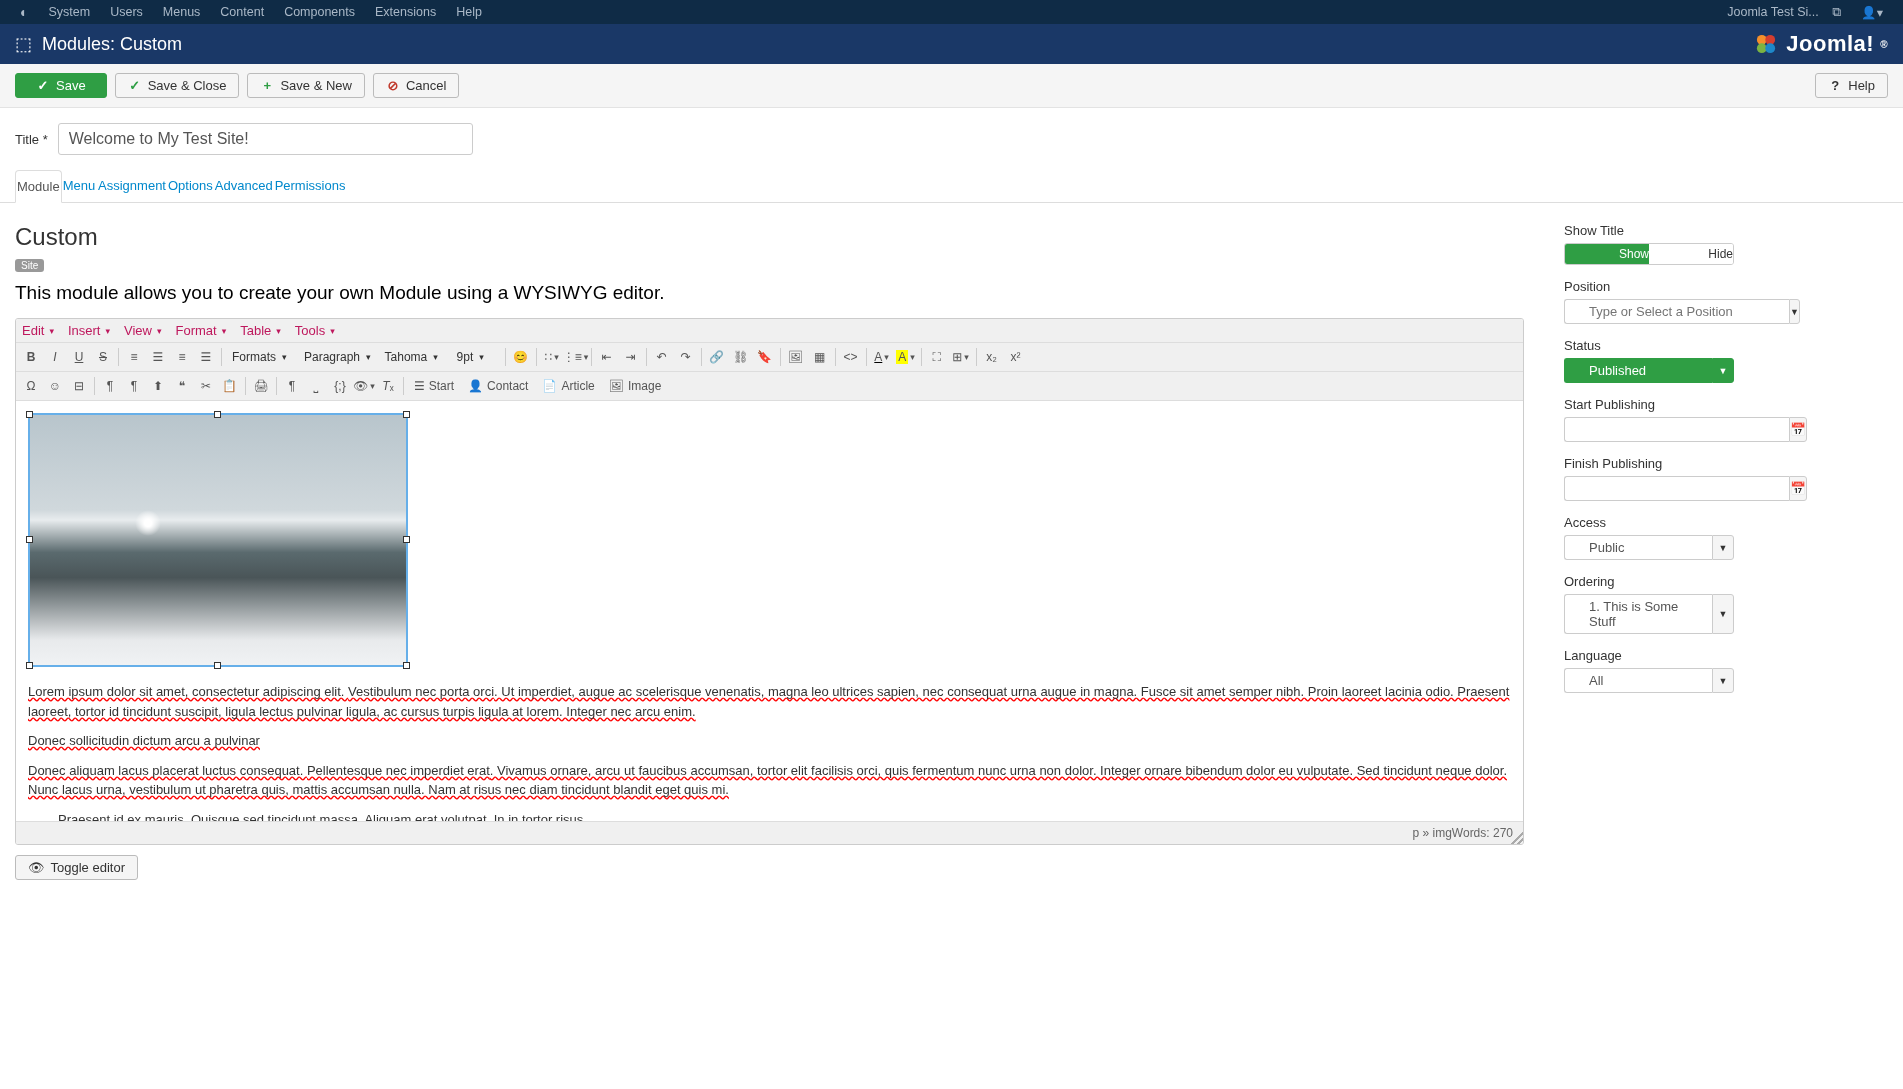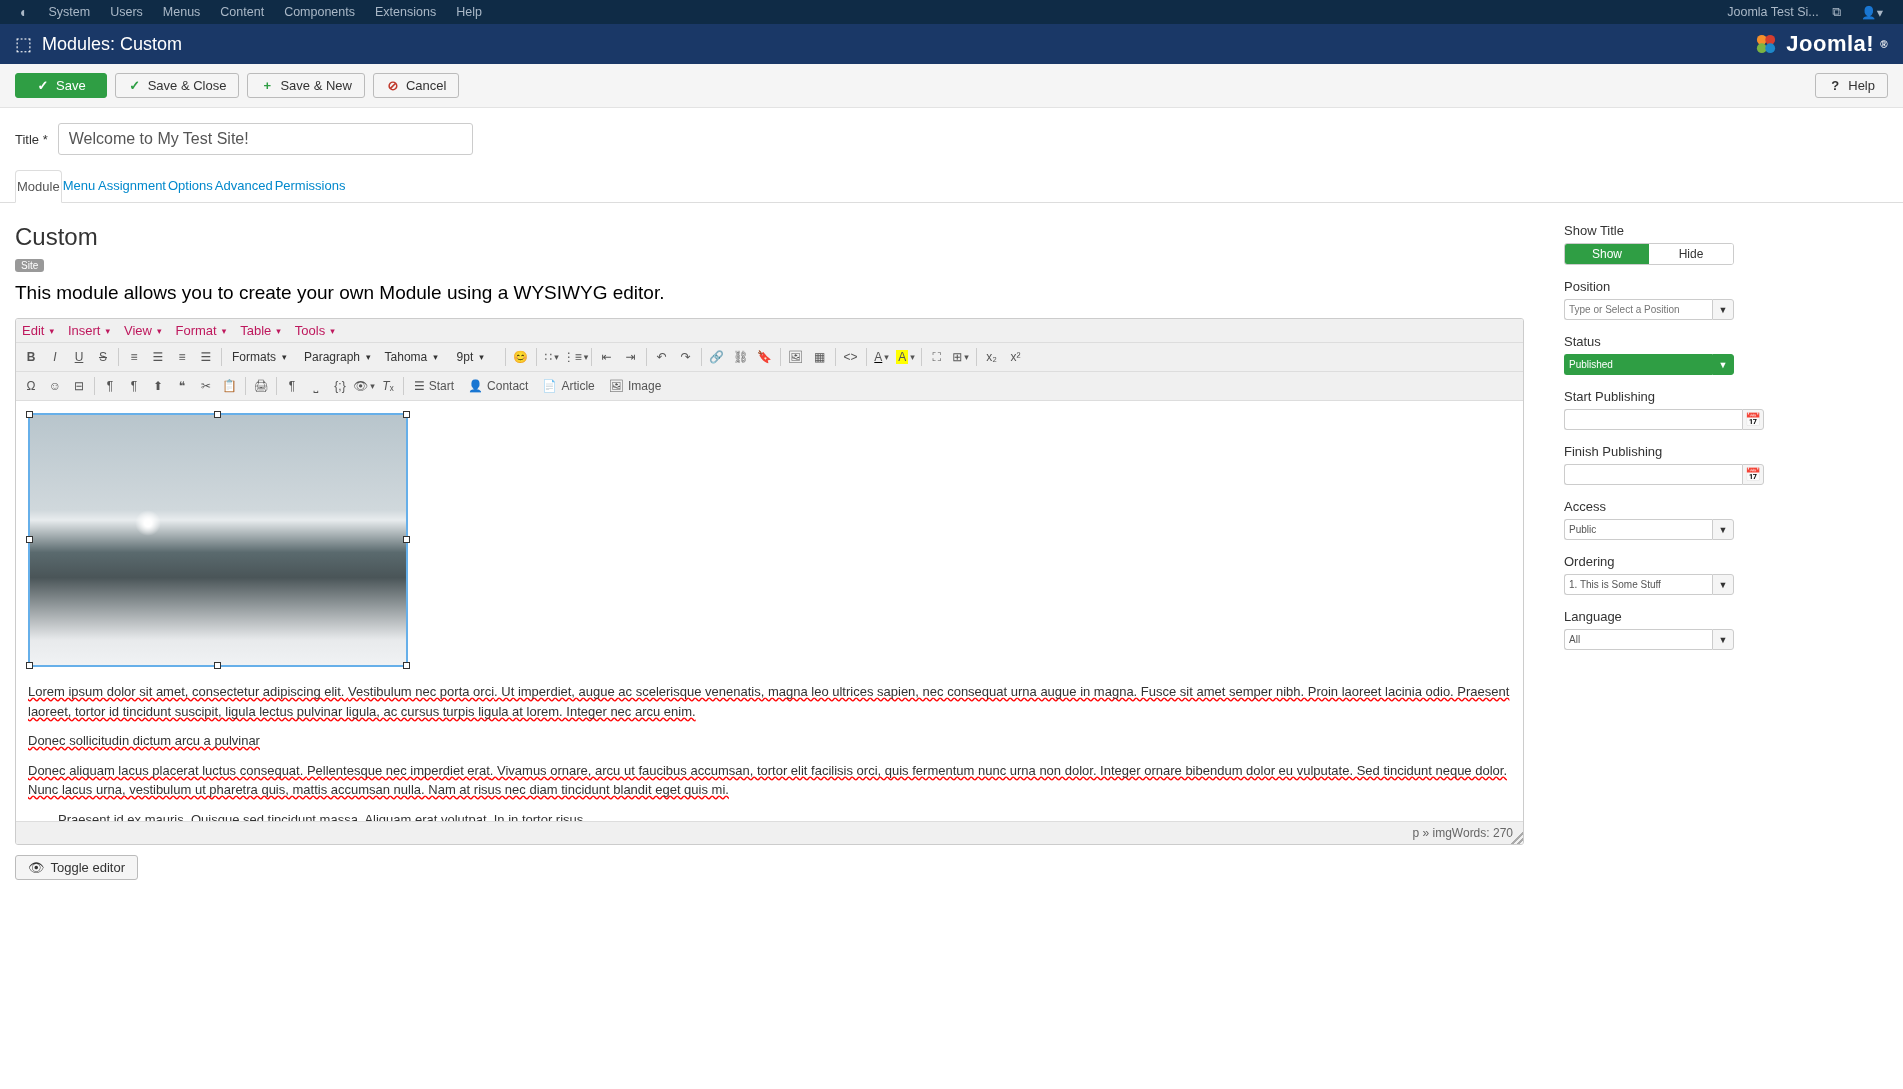--- a/index.html
+++ b/index.html
@@ -60,24 +60,24 @@
     .spellerr {text-decoration:underline wavy red;text-decoration-skip-ink:none}
     .editor-body blockquote {margin:0 0 10px 30px}
     .editor-body strong {font-weight:normal}
     .editor-statusbar {background:#f0f0f0;border-top:1px solid #ddd;padding:4px 10px;display:flex;justify-content:flex-end;font-size:12px;color:#666}
     .editor-resize {position:absolute;bottom:-1px;right:-1px;width:14px;height:14px;cursor:nwse-resize;background:linear-gradient(135deg,transparent 50%,#aaa 50%,#aaa 60%,transparent 60%,transparent 70%,#aaa 70%,#aaa 80%,transparent 80%)}
     .toggle-row {text-align:right;margin-top:10px}
     
     .form-group {margin-bottom:14px}
     .form-label {display:block;font-size:13px;color:#333;margin-bottom:5px}
     .btn-group-toggle {display:flex;width:170px;border-radius:3px;overflow:hidden;border:1px solid #ccc}
-    .btn-group-toggle span {flex:1;text-align:center;padding:3px 0;font-size:12px;cursor:pointer;background:#fff}
+    .btn-group-toggle span {flex:1;text-align:right;padding:3px 0;font-size:12px;cursor:pointer;background:#fff}
     .btn-group-toggle span.active {background:#2f9e44;color:#fff}
     .sel-wrap {display:flex}
-    .sel-input {flex:1;padding:4px 4px;border:1px solid #ccc;border-right:0;border-radius:3px 0 0 3px;font-size:10px;background:#fff;color:#555}
+    .sel-input {flex:1;padding:4px 24px;border:1px solid #ccc;border-right:0;border-radius:3px 0 0 3px;font-size:13px;background:#fff;color:#555}
     .sel-caret {width:22px;border:1px solid #ccc;border-radius:0 3px 3px 0;display:flex;align-items:center;justify-content:center;background:#f5f5f5;font-size:9px;cursor:pointer}
     .sel-wrap.green .sel-input {background:#2f9e44;color:#fff;border-color:#2f9e44}
     .sel-wrap.green .sel-caret {background:#2f9e44;color:#fff;border-color:#2f9e44}
     .plain-input {width:100%;padding:4px 8px;border:1px solid #ccc;border-radius:3px;font-size:13px}
     .sel-wrap.narrow {width:170px}
     .sel-wrap.date {width:200px}
     .sel-wrap.date .sel-caret {font-size:13px}
   </style>
 </head>
 <body>

